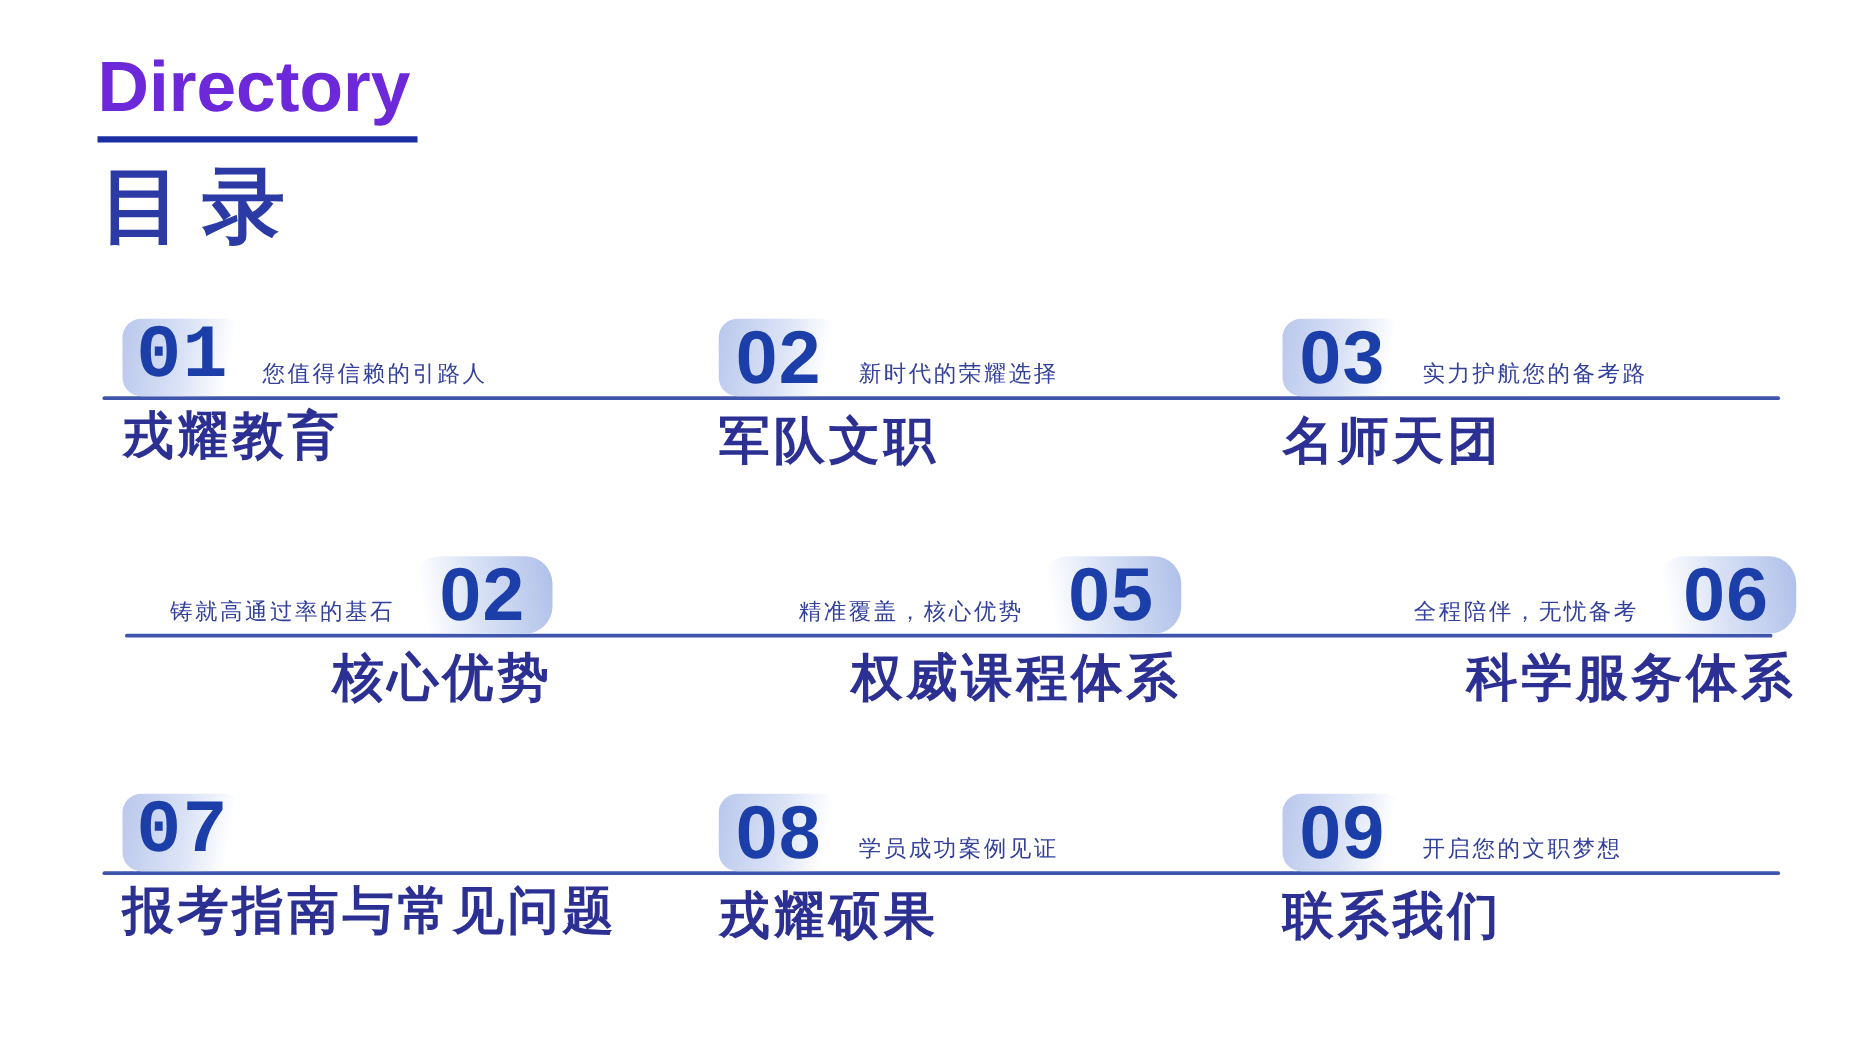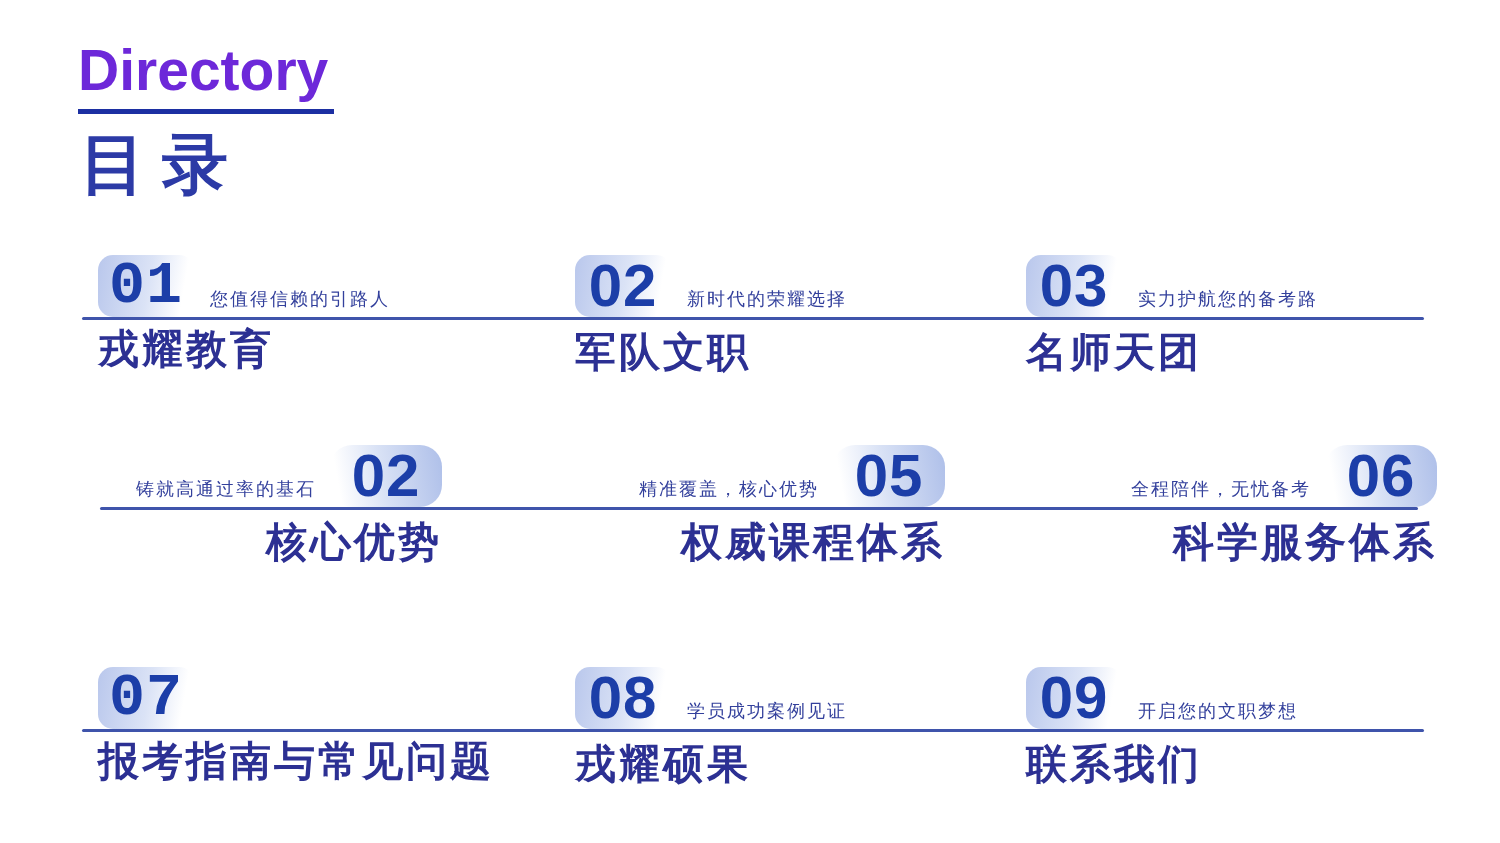--- a/index.html
+++ b/index.html
@@ -19,21 +19,21 @@
   .title-zh {
     position:absolute; left:80px; top:128px;
     font-size:66px; font-weight:700; letter-spacing:16px;
     color:#2c3aa6; line-height:1.1;
   }
 
   
   .row { position:absolute; left:82px; width:1342px; height:135px; }
   .row1 { top:255px; }
   .row2 { top:445px; }
-  .row3 { top:635px;margin-top:32px; }
+  .row3 { top:635px; }
 
   .rule {
     position:absolute; top:62px; left:0; width:100%; height:3px;
     background:#3f54ab; border-radius:2px;
   }
   .row2 .rule { left:18px; width:calc(100% - 24px); }
 
   .cell { position:absolute; top:0; }
   .row1 .c1, .row3 .c1 { left:16px;     width:400px;font-family:Liberation Mono, monospace; }
   .row1 .c2, .row3 .c2 { left:493px; width:400px; }

